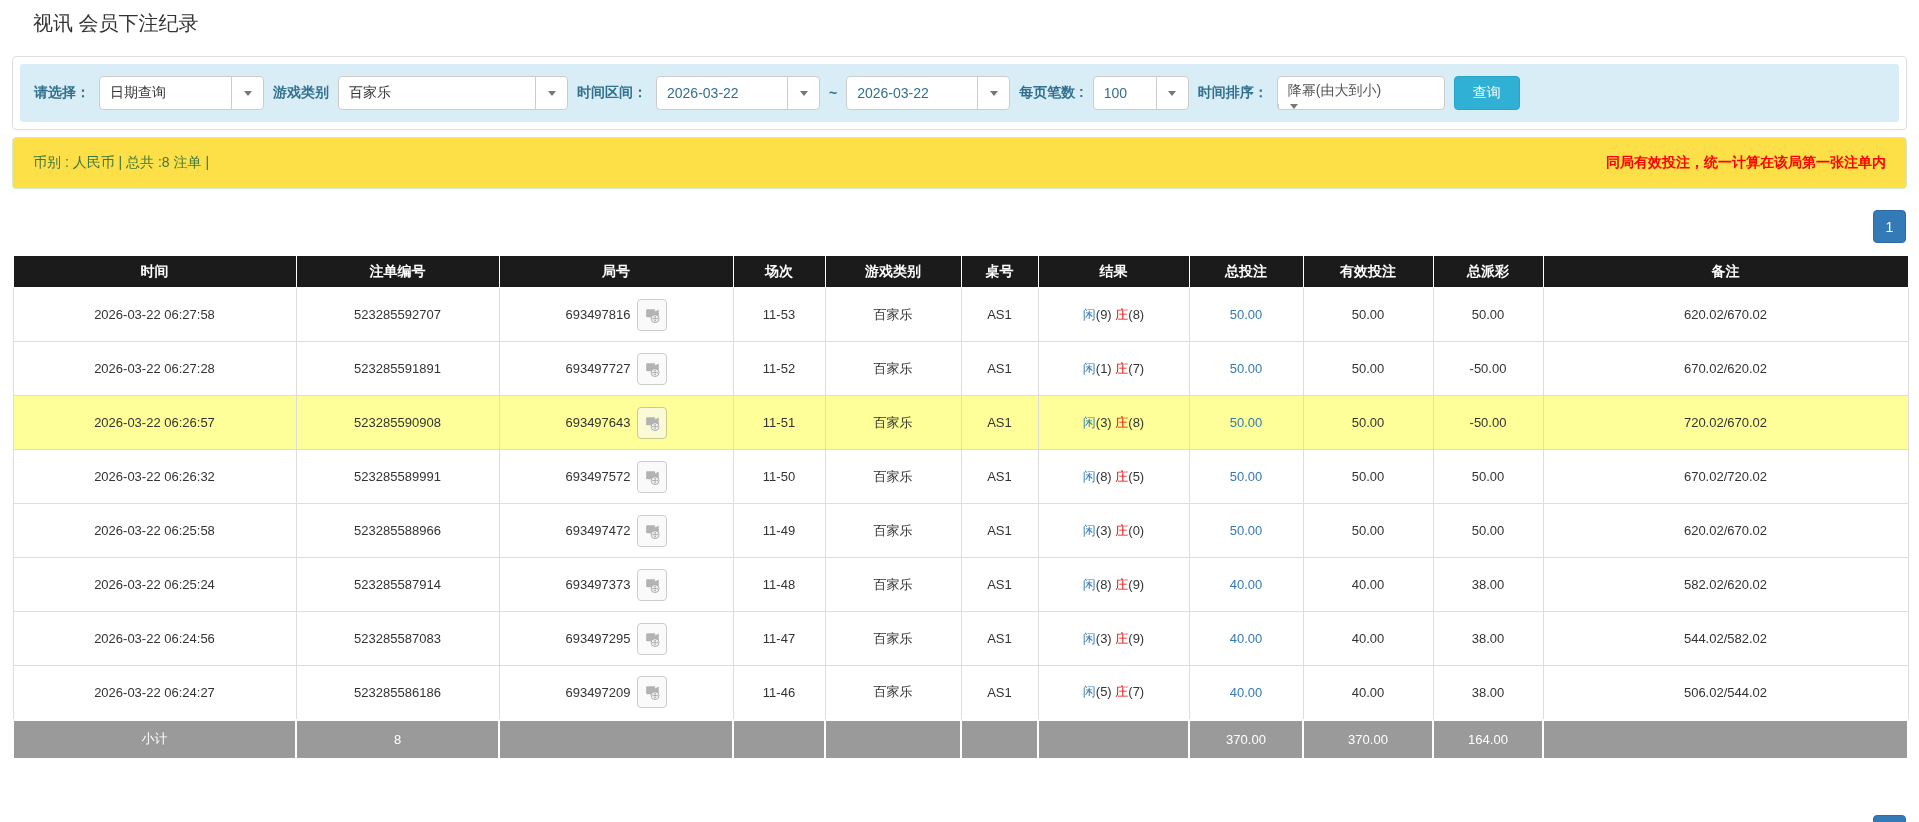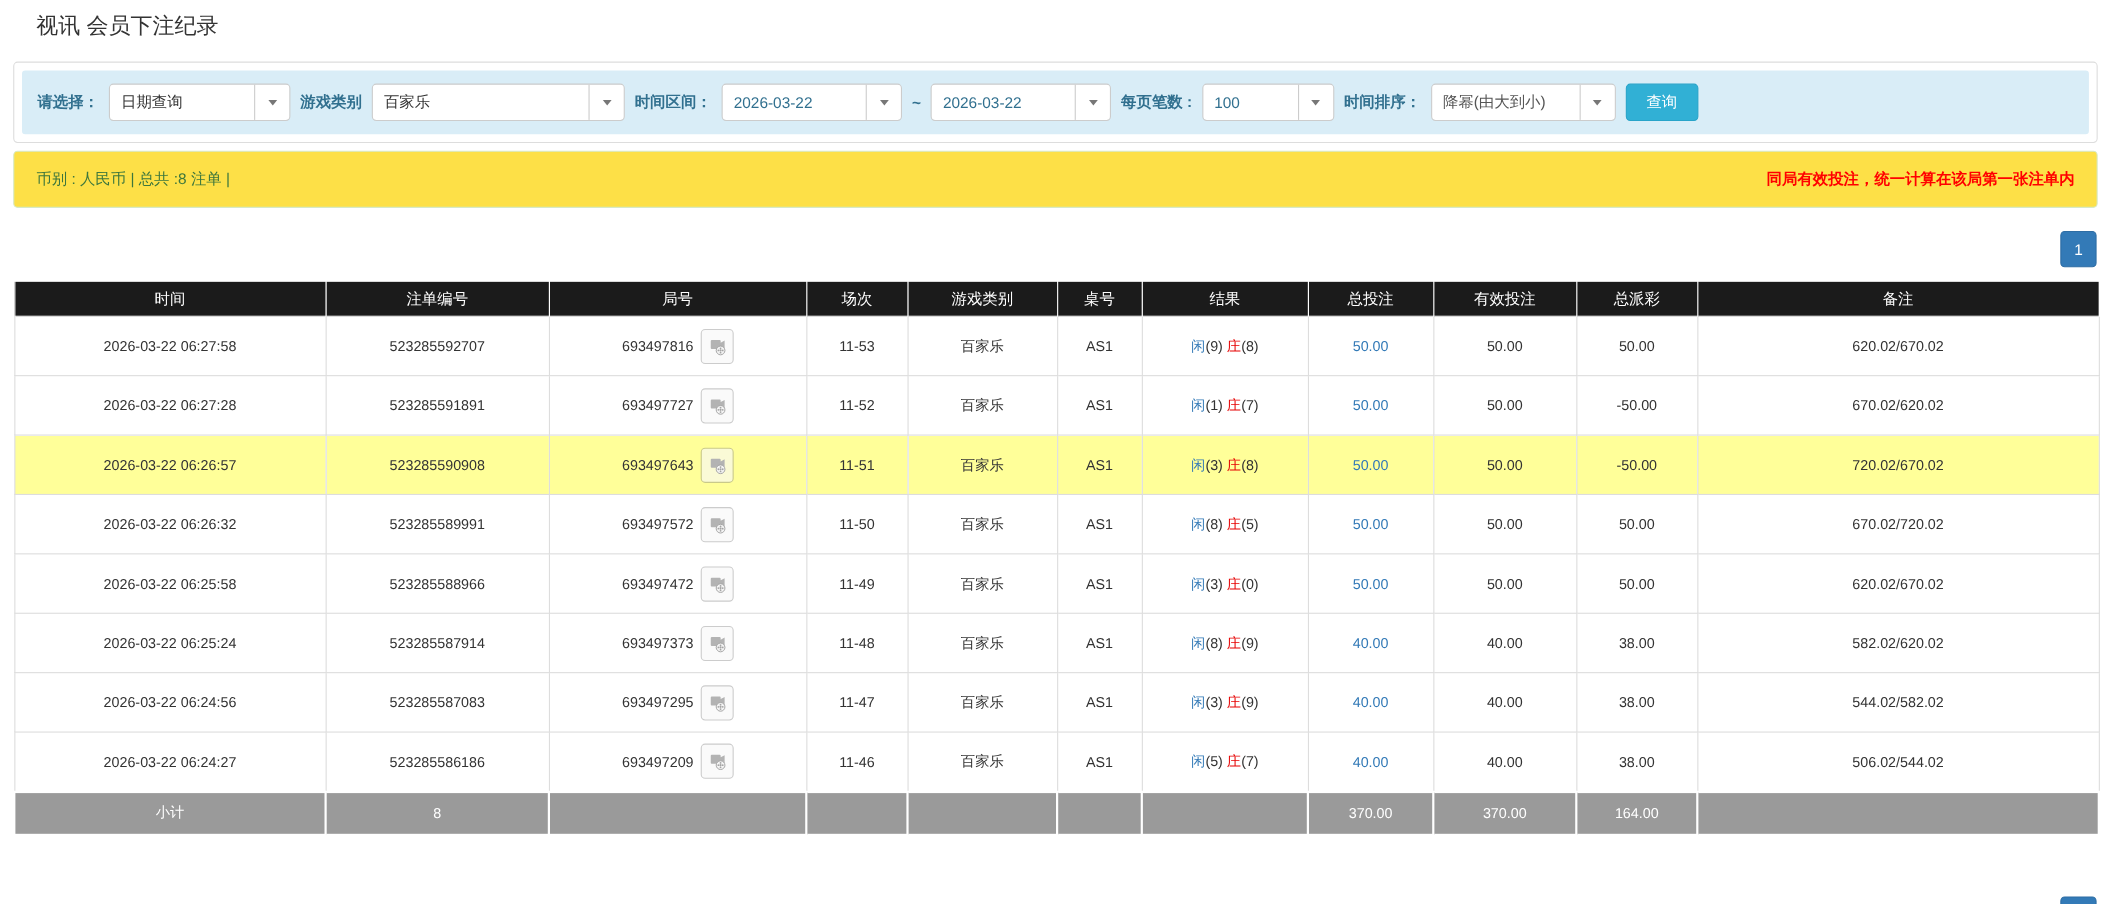--- a/index.html
+++ b/index.html
@@ -32,21 +32,21 @@
   .selectbox .val.value-gray { color: #555; }
   .caret-seg {
     width: 32px; border-left: 1px solid #ccc;
     display: flex; align-items: center; justify-content: center;
   }
   .caret {
     width: 0; height: 0; border-left: 4px solid transparent;
     border-right: 4px solid transparent; border-top: 5px solid #777;
   }
   .w-query { width: 165px; } .w-game { width: 230px; } .w-date { width: 164px; }
-  .w-per { width: 120px; } .w-sort { width: 168px; }
+  .w-per { width: 96px; } .w-sort { width: 168px; flex-direction: column; }
   .tilde { font-size: 14px; font-weight: bold; color: #31708f; }
   .search-btn {
     height: 34px; padding: 0 18px; background: #31b0d5; border: 1px solid #28a4c9;
     border-radius: 4px; color: #fff; font-size: 14px; cursor: pointer;
   }
 
   
   .alert-bar {
     position: absolute; left: 12px; top: 137px; width: 1895px; height: 52px;
     background: #fde047; border: 1px solid #d6e9c6; border-radius: 4px;
@@ -64,21 +64,21 @@
   }
   .pager-top { top: 210px; }
   .pager-bottom { top: 815px; }
 
   
   .records {
     position: absolute; left: 12px; top: 255px; width: 1895px;
     border-collapse: collapse; table-layout: fixed;
   }
   .records thead th {
-    background: #1b1b1b; color: #fff; font-size: 14px; font-weight: normal;
+    background: #1b1b1b; color: #fff; font-size: 14px; font-weight: bold;
     height: 32px; text-align: center; border: 1px solid #fff;
   }
   .records tbody.data td {
     height: 54px; text-align: center; font-size: 13px; color: #333;
     background: #fff; border: 1px solid #ddd; overflow: hidden;
   }
   .records tbody.data tr.highlight td { background: #ffff99; }
   .round-wrap { display: inline-flex; align-items: center; gap: 6px; }
   .video-btn {
     width: 30px; height: 32px; border: 1px solid #ccc; border-radius: 4px;

